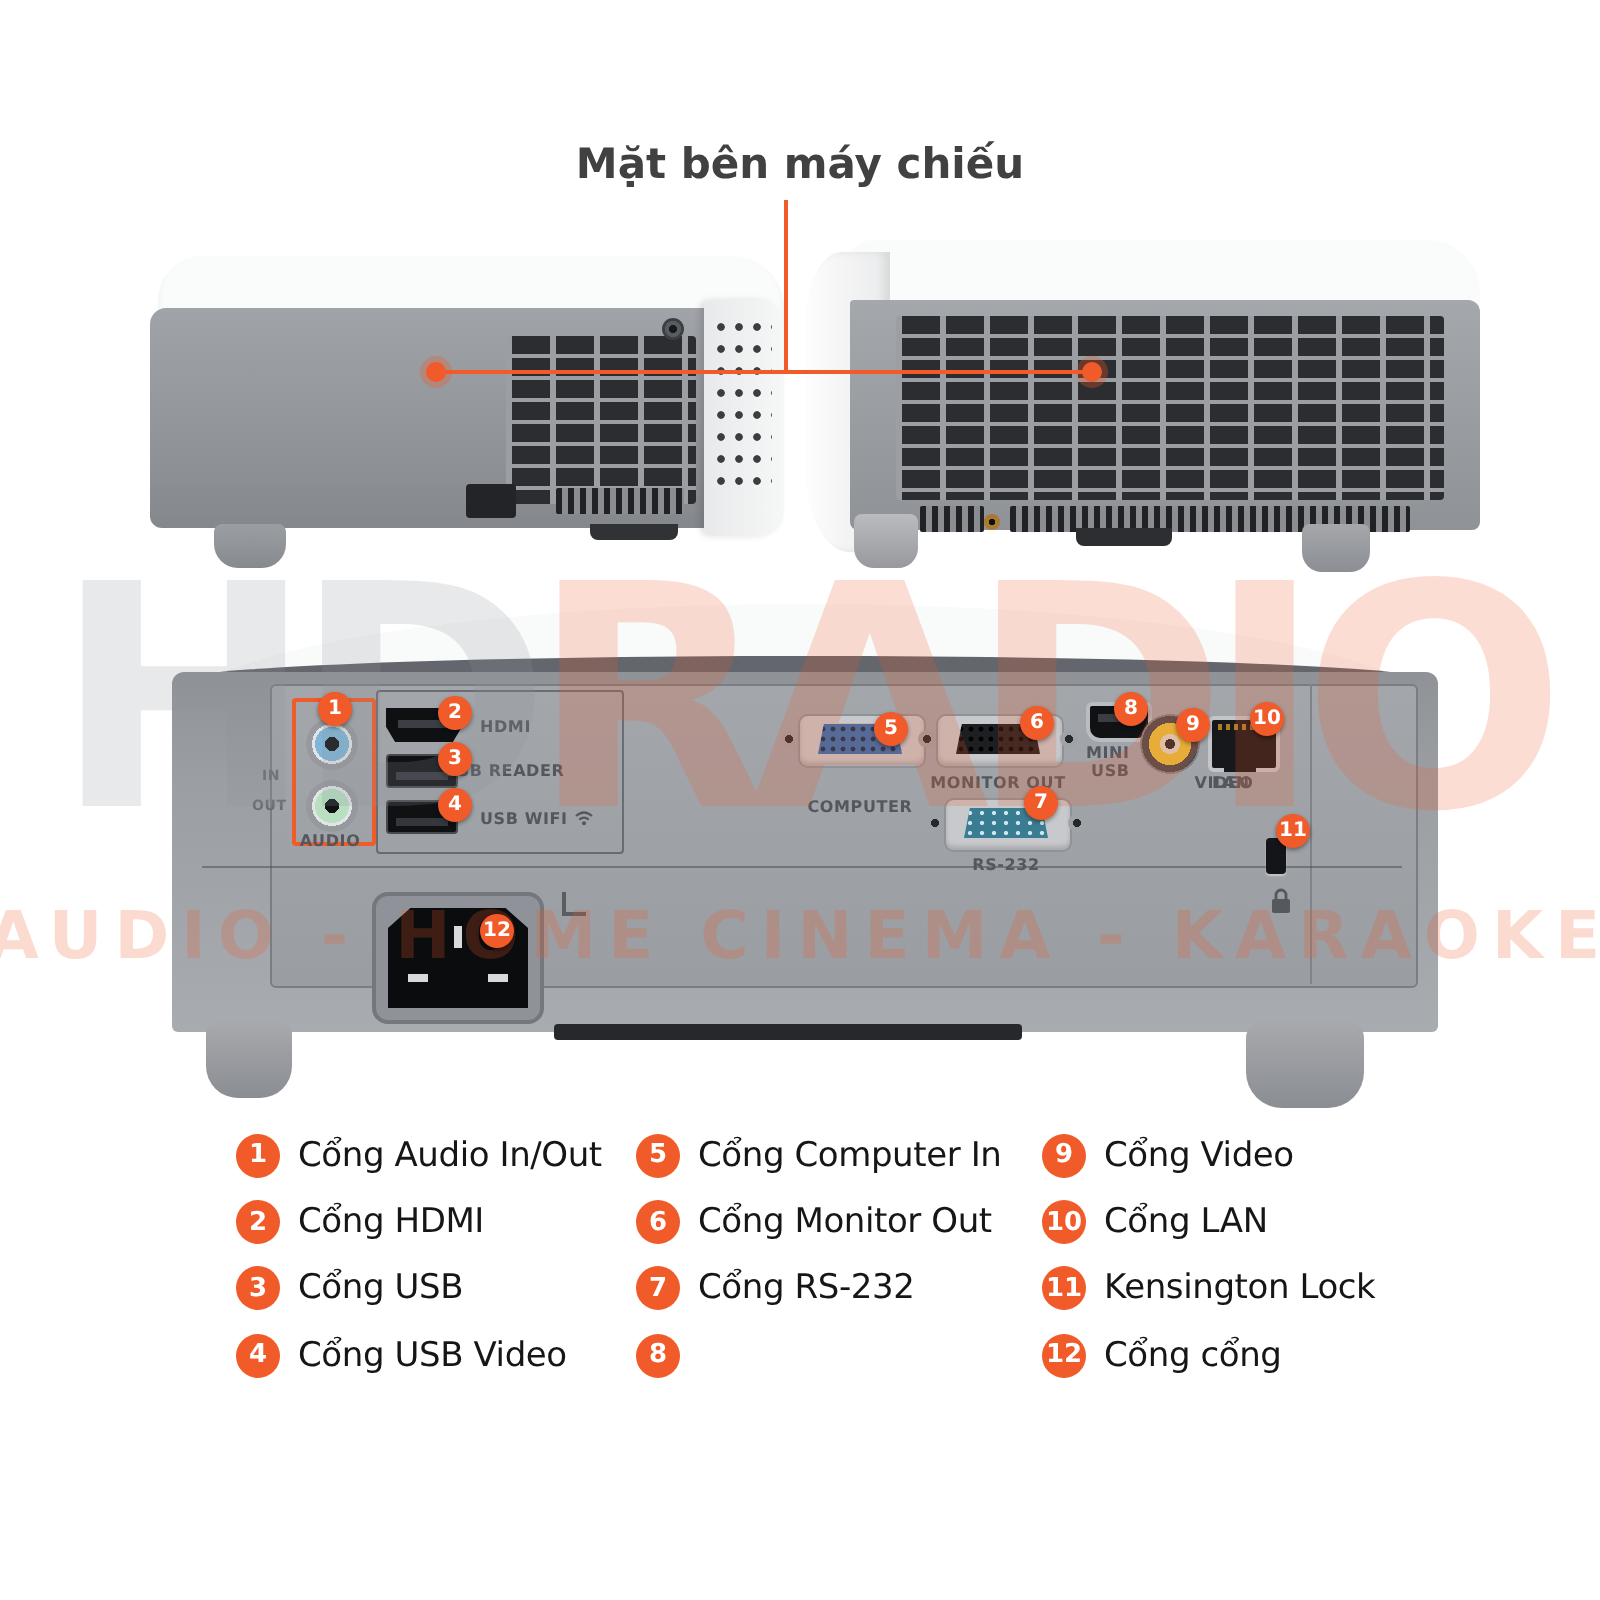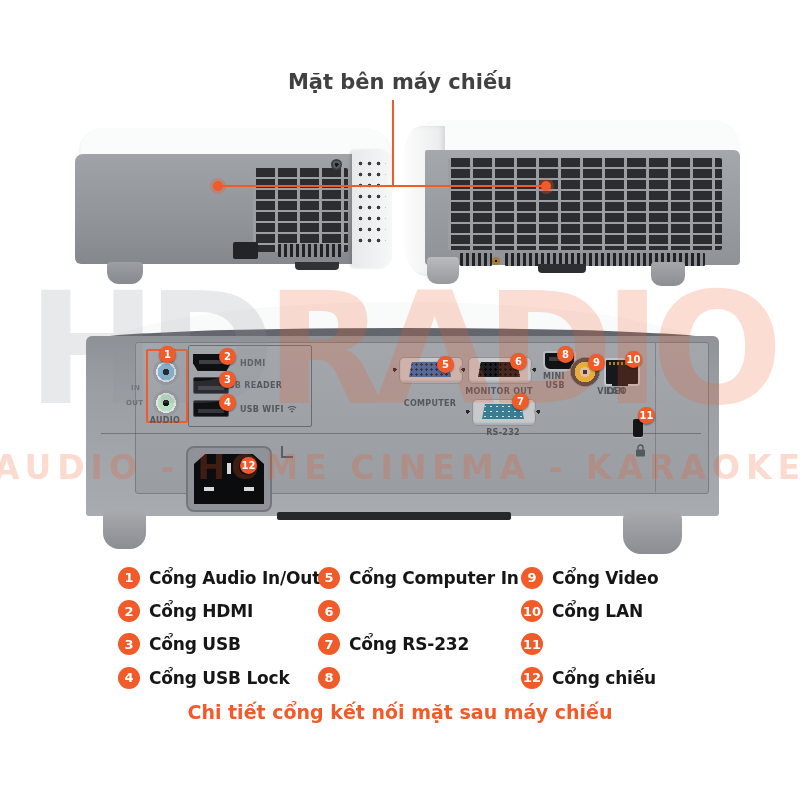--- a/index.html
+++ b/index.html
@@ -151,21 +151,21 @@
   .lbl-miniusb{left:458px;top:72px;line-height:9px;}
   .lbl-video{left:504px;top:87px;width:46px;text-align:center;}
   .lbl-lan{left:521px;top:87px;width:28px;text-align:left;}
 
   
   .legend{position:absolute;left:118px;top:561px;display:grid;grid-auto-flow:column;
           grid-template-columns:200px 203px 215px;grid-template-rows:repeat(4,33.4px);z-index:3;}
   .leg-item{display:flex;align-items:center;gap:9px;}
   .leg-num{width:22px;height:22px;border-radius:50%;background:#f15a29;color:#fff;flex:0 0 22px;
            font-size:13px;font-weight:bold;display:flex;align-items:center;justify-content:center;}
-  .leg-label{font-size:17px;font-weight:bold;color:#161616;letter-spacing:-.2px;white-space:nowrap;}
+  .leg-label{font-size:17px;font-weight:normal;color:#161616;letter-spacing:-.2px;white-space:nowrap;}
   .caption{position:absolute;top:701px;left:0;width:800px;text-align:center;
            font-size:19px;font-weight:bold;color:#f15a29;z-index:3;}
 </style>
 </head>
 <body>
 
 <div class="stage">
 
   <div class="title">Mặt bên máy chiếu</div>
   <div class="ann-line-v"></div>
@@ -308,47 +308,48 @@
     <div class="leg-item">
         <span class="leg-num">2</span>
         <span class="leg-label">Cổng HDMI</span>
       </div>
     <div class="leg-item">
         <span class="leg-num">3</span>
         <span class="leg-label">Cổng USB</span>
       </div>
     <div class="leg-item">
         <span class="leg-num">4</span>
-        <span class="leg-label">Cổng USB Lock</span>
+        <span class="leg-label">Cổng USB Video</span>
       </div>
     <div class="leg-item">
         <span class="leg-num">5</span>
         <span class="leg-label">Cổng Computer In</span>
       </div>
     <div class="leg-item">
         <span class="leg-num">6</span>
+        <span class="leg-label">Cổng Monitor Out</span>
       </div>
     <div class="leg-item">
         <span class="leg-num">7</span>
         <span class="leg-label">Cổng RS-232</span>
       </div>
     <div class="leg-item">
         <span class="leg-num">8</span>
       </div>
     <div class="leg-item">
         <span class="leg-num">9</span>
         <span class="leg-label">Cổng Video</span>
       </div>
     <div class="leg-item">
         <span class="leg-num">10</span>
         <span class="leg-label">Cổng LAN</span>
       </div>
     <div class="leg-item">
         <span class="leg-num">11</span>
+        <span class="leg-label">Kensington Lock</span>
       </div>
     <div class="leg-item">
         <span class="leg-num">12</span>
-        <span class="leg-label">Cổng chiếu</span>
+        <span class="leg-label">Cổng cổng</span>
       </div>
   </div>
 
-  <div class="caption">Chi tiết cổng kết nối mặt sau máy chiếu</div>
 </div>
 
 </body></html>

